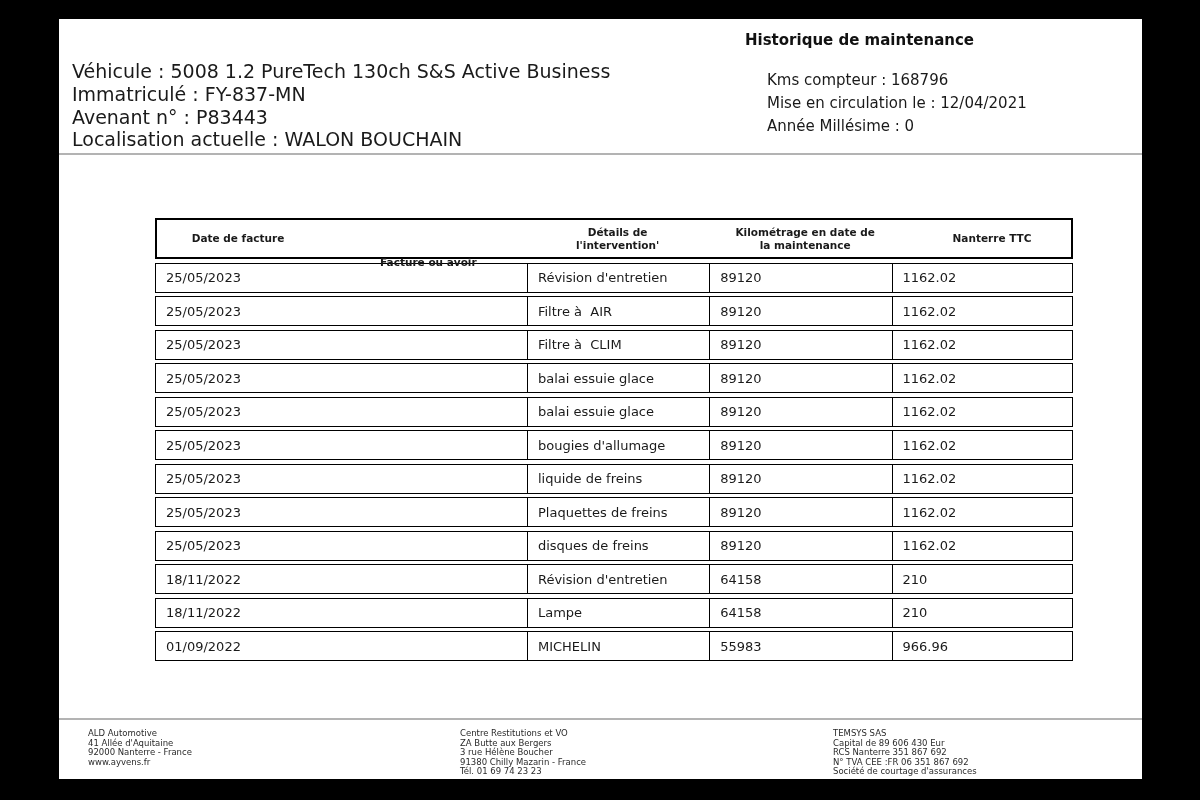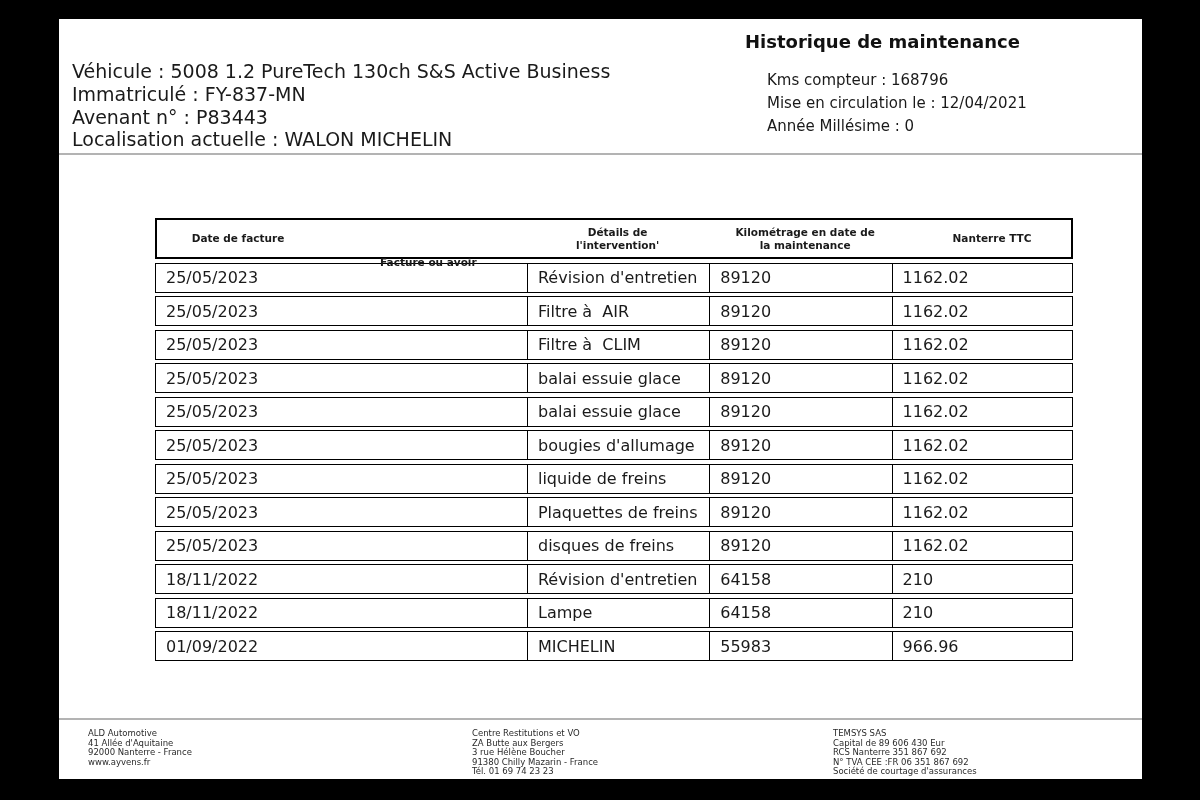--- a/index.html
+++ b/index.html
@@ -21,21 +21,21 @@
   .veh-block {
     position: absolute;
     left: 13px; top: 41px;
     font-size: 19px;
   }
   .veh-block .line { line-height: 22.8px; white-space: pre-wrap; }
 
   .doc-title {
     position: absolute;
     left: 686px; top: 12px;
-    font-size: 18px;
+    font-size: 15px;
     font-weight: bold;
     color: #111111;
   }
   .maint-block {
     position: absolute;
     left: 708px; top: 50px;
     font-size: 15px;
   }
   .maint-block .line { line-height: 23.2px; white-space: pre-wrap; }
 
@@ -66,21 +66,21 @@
     text-align: center;
     padding: 0 8px;
     line-height: 12.5px;
   }
   .t-row {
     display: flex;
     align-items: stretch;
     border: 1.5px solid #000;
     height: 30px;
     margin-top: 3.5px;
-    font-size: 16px;
+    font-size: 13px;
   }
   .t-row .c {
     display: flex;
     align-items: center;
     padding-left: 10px;
     border-left: 1px solid #000;
     white-space: pre-wrap;
     overflow: hidden;
   }
   .t-row .c:first-child { border-left: none; }
@@ -94,33 +94,33 @@
   .footer {
     position: absolute;
     top: 710px; left: 0;
     width: 100%;
     font-size: 8.5px;
     color: #2a2a2a;
   }
   .f-col { position: absolute; top: 0; }
   .f-col .line { line-height: 9.5px; white-space: pre-wrap; }
   .f-col-1 { left: 29px; }
-  .f-col-2 { left: 413px; }
+  .f-col-2 { left: 401px; }
   .f-col-3 { left: 774px; }
 </style>
 </head>
 <body>
 
 <div class="page">
 
   <div class="veh-block">
       <div class="line">Véhicule : 5008 1.2 PureTech 130ch S&amp;S Active Business</div>
       <div class="line">Immatriculé : FY-837-MN</div>
       <div class="line">Avenant n° : P83443</div>
-      <div class="line">Localisation actuelle : WALON MICHELIN</div>
+      <div class="line">Localisation actuelle : WALON BOUCHAIN</div>
     </div>
 
   <div class="doc-title">Historique de maintenance</div>
   <div class="maint-block">
       <div class="line">Kms compteur : 168796</div>
       <div class="line">Mise en circulation le : 12/04/2021</div>
       <div class="line">Année Millésime : 0</div>
     </div>
 
   <div class="sep sep-header"></div>

